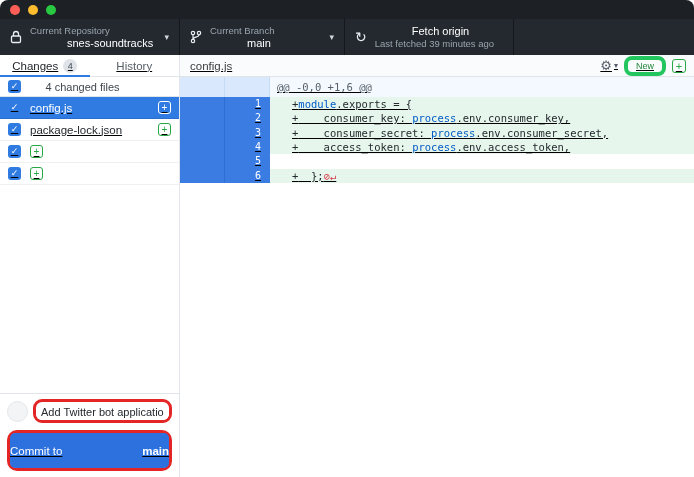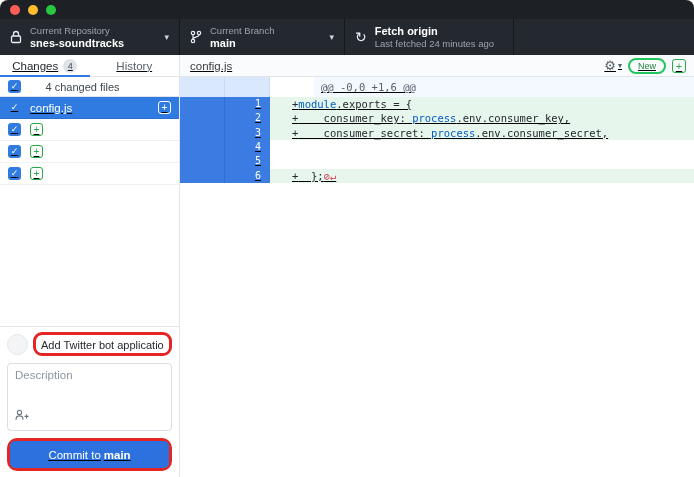--- a/index.html
+++ b/index.html
@@ -22,21 +22,21 @@
   .toolbar { height:36px; background:#24292f; display:flex; }
   .tb-section {
     display:flex; align-items:center; gap:8px; padding:0 10px;
     border-right:1px solid #15181b; cursor:pointer; position:relative;
   }
   .tb-section.repo { width:180px; }
   .tb-section.branch { width:165px;align-items:center; }
   .tb-section.fetch { width:169px; }
   .tb-labels { flex:1; min-width:0; }
   .tb-small { font-size:9.5px; color:#9aa4af; line-height:12px; }
-  .tb-big { font-size:11px; color:#fff; font-weight:bold; line-height:13px; }
+  .tb-big { font-size:11px; color:#fff; font-weight:normal; line-height:13px;margin-left:37px; }
   .tb-caret { color:#cfd6dd; font-size:9px; margin-left:auto; }
   .tb-icon { display:flex; align-items:center; color:#e6edf3; }
   .refresh-glyph { font-size:14px; color:#e6edf3; line-height:14px; }
   
   .app-body { display:flex; height:422px;text-decoration:underline; }
   .sidebar {
     width:180px; display:flex; flex-direction:column;
     border-right:1px solid #e1e4e8; background:#fff;
   }
   
@@ -105,44 +105,44 @@
   .desc-box {
     position:relative; height:68px; border:1px solid #d8dee4; border-radius:4px;
     background:#fff; cursor:text;
   }
   .desc-placeholder {
     position:absolute; top:5px; left:7px; font-size:11.5px; color:#8c959f;
   }
   .coauthor-icon { position:absolute; left:7px; bottom:5px; }
   .commit-annot { border:3px solid #e32525; border-radius:10px; }
   .commit-btn {
-    width:100%; height:27px; background:#2d71de; color:#fff; border:none;
+    width:100%; height:35px; background:#2d71de; color:#fff; border:none;
     border-radius:5px; font-family:"Liberation Sans",sans-serif;
     font-size:11.5px; cursor:pointer; display:flex; align-items:center;
-    justify-content:center; gap:3px;
+    justify-content:space-between; gap:3px;
   }
   
   .content { width:514px; display:flex; flex-direction:column; background:#fff; }
   .content-header {
     height:22px; background:#fafbfc; border-bottom:1px solid #e1e4e8;
     display:flex; align-items:center; padding:0 8px 0 10px;
   }
   .file-title { font-size:11.5px; color:#3c4043; flex:1; }
   .header-actions { display:flex; align-items:center; gap:6px; }
   .gear-wrap { display:flex; align-items:center; gap:2px; cursor:pointer; }
   .gear-glyph { font-size:13px; color:#57606a; line-height:13px; }
   .caret-sm { font-size:8px; color:#57606a; }
   .new-badge {
-    border:2px solid #22c55e; color:#22863a; font-size:9px; border-radius:8px;
+    border:4px solid #22c55e; color:#22863a; font-size:9px; border-radius:8px;
     padding:1px 8px; line-height:10px;
   }
   .plus-box.lg { width:14px; height:14px; font-size:11px; }
   
   .diff { font-family:"DejaVu Sans Mono","Liberation Mono",monospace; }
-  .hunk-row { display:flex; height:20px;gap:44px; }
+  .hunk-row { display:flex; height:20px; }
   .hunk-gutter { width:90px; display:flex; flex:none; }
   .hg-col { width:45px; background:#d9e8fc; border-right:1px solid #c6dcf5; }
   .hunk-text {
     flex:1; background:#f3f9ff; font-size:10.5px; color:#57606a;
     display:flex; align-items:center; padding-left:7px; white-space:pre;
   }
   .diff-line { display:flex; height:14.33px; }
   .gutter { width:90px; display:flex; flex:none; background:#3b7ce2; cursor:pointer; }
   .g-old { width:45px; border-right:1px solid #2e6fd6; }
   .g-new {
@@ -194,21 +194,21 @@
       <div class="tb-labels">
         <div class="tb-small">Current Branch</div>
         <div class="tb-big">main</div>
       </div>
       <span class="tb-caret">▾</span>
     </div>
     <div class="tb-section fetch">
       <span class="refresh-glyph">↻</span>
       <div class="tb-labels">
         <div class="tb-big">Fetch origin</div>
-        <div class="tb-small">Last fetched 24 minutes ago</div>
+        <div class="tb-small">Last fetched 39 minutes ago</div>
       </div>
     </div>
   </div>
 
   <div class="app-body">
 
     <div class="sidebar">
       <div class="tabs">
         <div class="tab active">
           <span>Changes</span>
@@ -231,20 +231,21 @@
           <span class="checkbox">
             <span class="chk">✓</span>
           </span>
           <span class="file-name">config.js</span>
           <span class="plus-box">+</span>
         </div>
         <div class="file-row">
           <span class="checkbox">
             <span class="chk">✓</span>
           </span>
+          <span class="file-name">package-lock.json</span>
           <span class="plus-box">+</span>
         </div>
         <div class="file-row">
           <span class="checkbox">
             <span class="chk">✓</span>
           </span>
           <span class="plus-box">+</span>
         </div>
         <div class="file-row">
           <span class="checkbox">
@@ -255,30 +256,20 @@
       </div>
 
       <div class="sidebar-spacer"></div>
 
       <div class="commit-area">
         <div class="summary-row">
           <span class="avatar"></span>
           <div class="summary-annot">
             <input class="summary-input" type="text" value="Add Twitter bot application code" style="">
           </div>
-        </div>
-        <div class="desc-box">
-          <span class="desc-placeholder">Description</span>
-          <span class="coauthor-icon">
-            <svg width="15" height="12" viewBox="0 0 15 12" fill="none" stroke="#6a737d" stroke-width="1.1">
-              <circle cx="4.5" cy="3.4" r="2.1"></circle>
-              <path d="M1 10.8 C1 8.2 2.6 6.9 4.5 6.9 C6.4 6.9 8 8.2 8 10.8"></path>
-              <path d="M11.5 5.4 V9.4 M9.5 7.4 H13.5"></path>
-            </svg>
-          </span>
         </div>
         <div class="commit-annot">
           <button class="commit-btn">
             <span>Commit to</span>
             <b>main</b>
           </button>
         </div>
       </div>
     </div>
 
@@ -323,20 +314,21 @@
               <span class="g-old"></span>
               <span class="g-new">3</span>
             </span>
           <span class="code"><span>+</span><span>    consumer_secret: </span><span class="kw">process</span><span>.env.consumer_secret,</span></span>
         </div>
         <div class="diff-line">
           <span class="gutter">
               <span class="g-old"></span>
               <span class="g-new">4</span>
             </span>
+          <span class="code"><span>+</span><span>    access_token: </span><span class="kw">process</span><span>.env.access_token,</span></span>
         </div>
         <div class="diff-line">
           <span class="gutter">
               <span class="g-old"></span>
               <span class="g-new">5</span>
             </span>
         </div>
         <div class="diff-line">
           <span class="gutter">
               <span class="g-old"></span>

